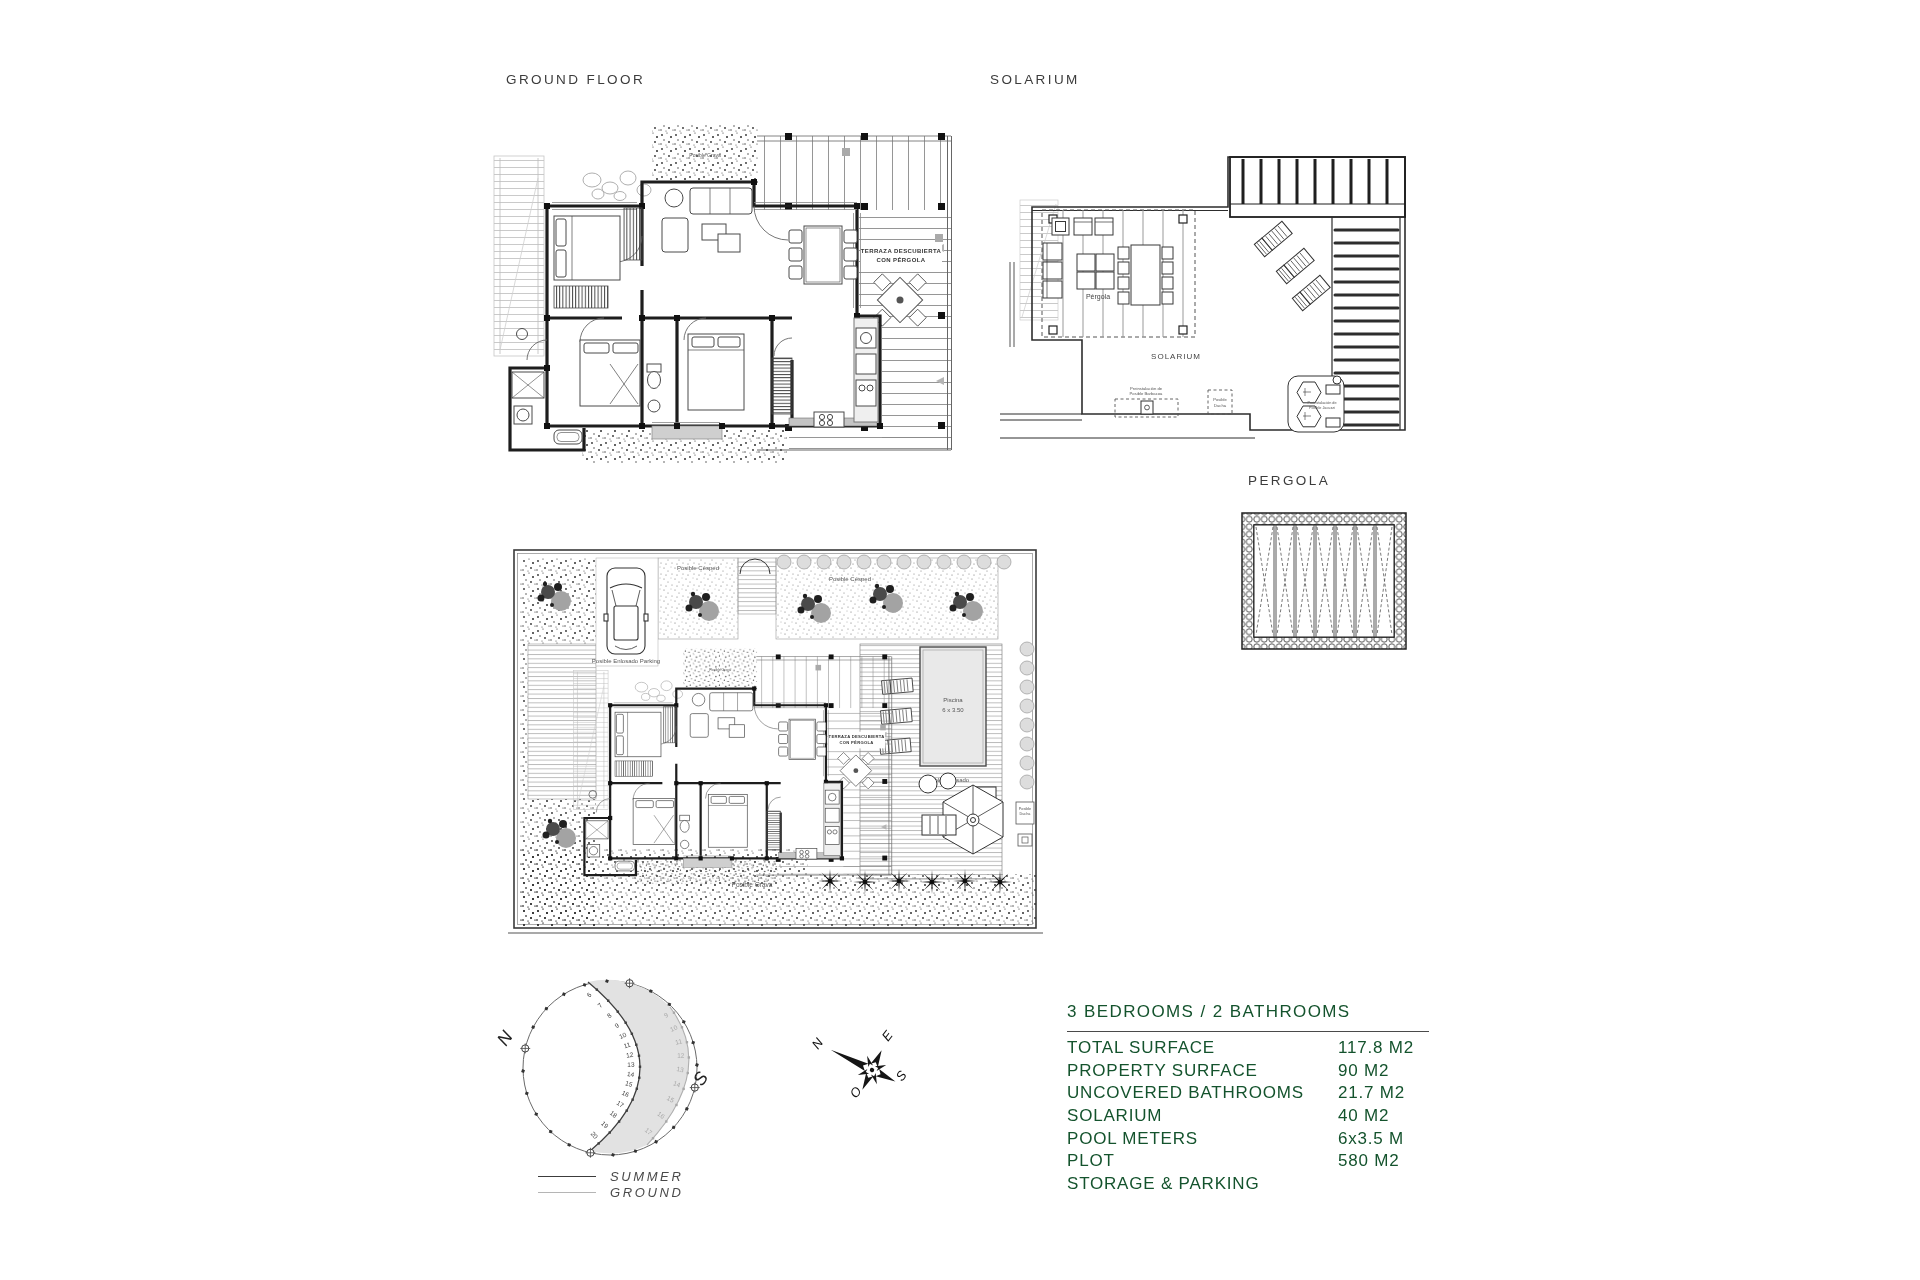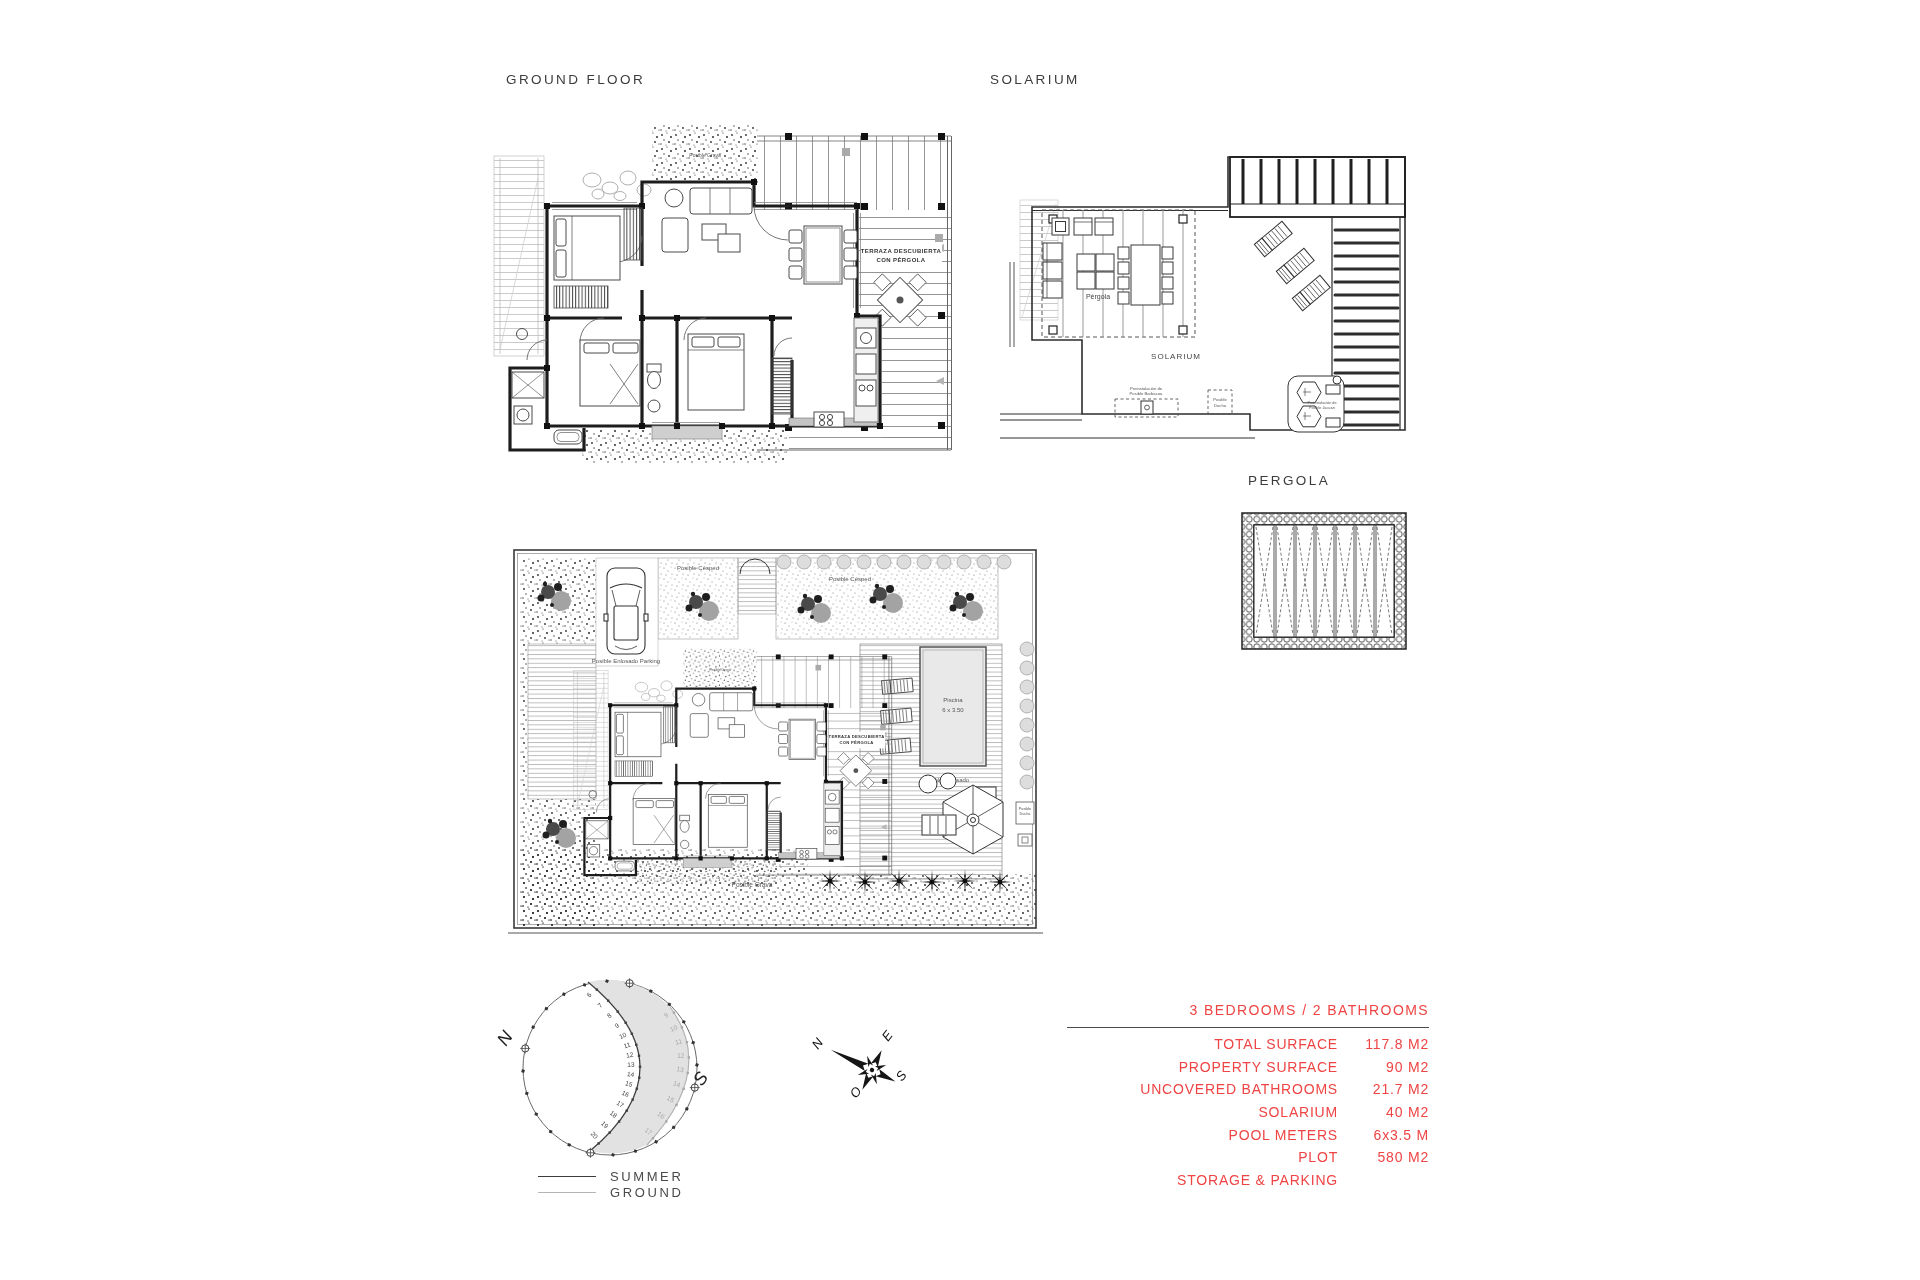--- a/index.html
+++ b/index.html
@@ -1,25 +1,25 @@
 <!DOCTYPE html>
 <html><head>
 <meta charset="utf-8">
 <style>
   html,body{margin:0;padding:0;background:#fff;}
   #page{position:relative;width:1920px;height:1280px;background:#ffffff;overflow:hidden;
-        font-family:"Liberation Sans",sans-serif;text-align:right;}
+        font-family:"Liberation Sans",sans-serif;}
   .h{position:absolute;font-size:13.5px;letter-spacing:2.4px;color:#3c3c3c;white-space:nowrap;}
   svg{position:absolute;overflow:visible;}
   svg text{font-family:"Liberation Sans",sans-serif;}
-  .spec{position:absolute;left:1067px;top:1002px;width:362px;color:#ef4444;font-size:14px;letter-spacing:.8px;}
+  .spec{position:absolute;left:1067px;top:1002px;width:362px;color:#14532d;font-size:17px;letter-spacing:.8px;}
   .spec-title{padding-bottom:9px;border-bottom:1.6px solid #4a4a4a;letter-spacing:1.4px;}
   .spec-rows{margin-top:5px;}
   .spec-row{display:grid;grid-template-columns:271px 1fr;height:22.6px;align-items:center;}
-  .legend{position:absolute;left:538px;top:1168px;color:#4a4a4a;font-size:13px;letter-spacing:2.6px;}
+  .legend{position:absolute;left:538px;top:1168px;color:#4a4a4a;font-size:13px;letter-spacing:2.6px;font-style:italic;}
   .legend-row{display:flex;align-items:center;height:16px;}
   .legend-line{display:inline-block;width:58px;margin-right:14px;}
   .l-summer{border-top:1.8px solid #3c3c3c;}
   .l-winter{border-top:1.2px solid #b5b5b5;}
 </style>
 </head>
 <body>
 
 <div id="page">
 

